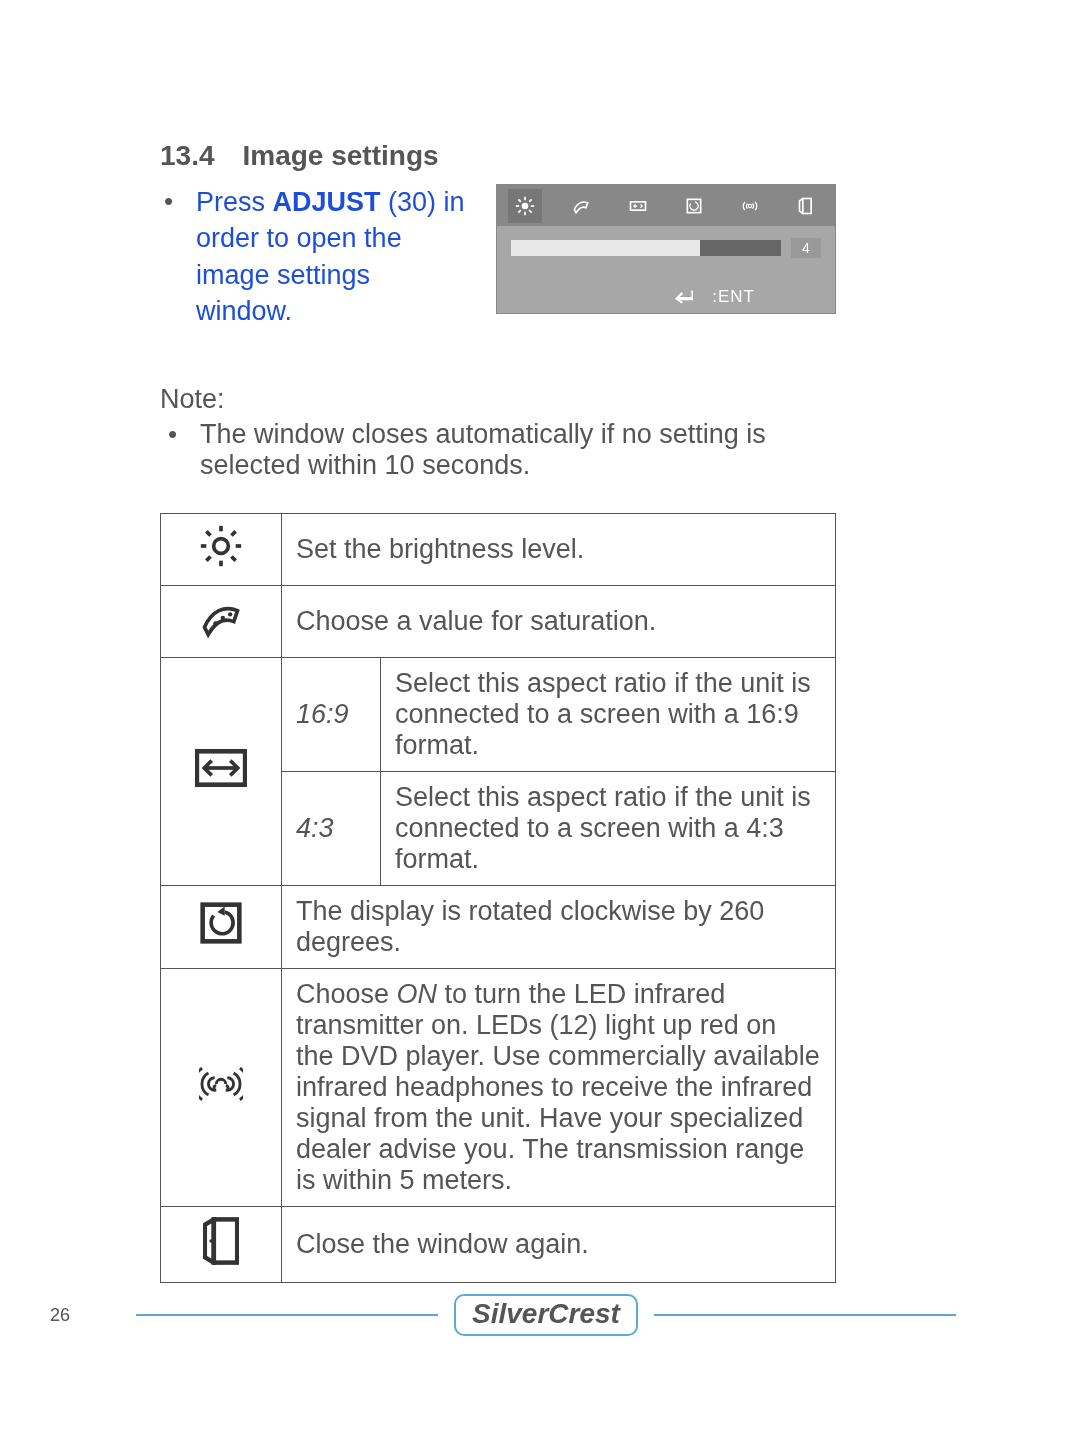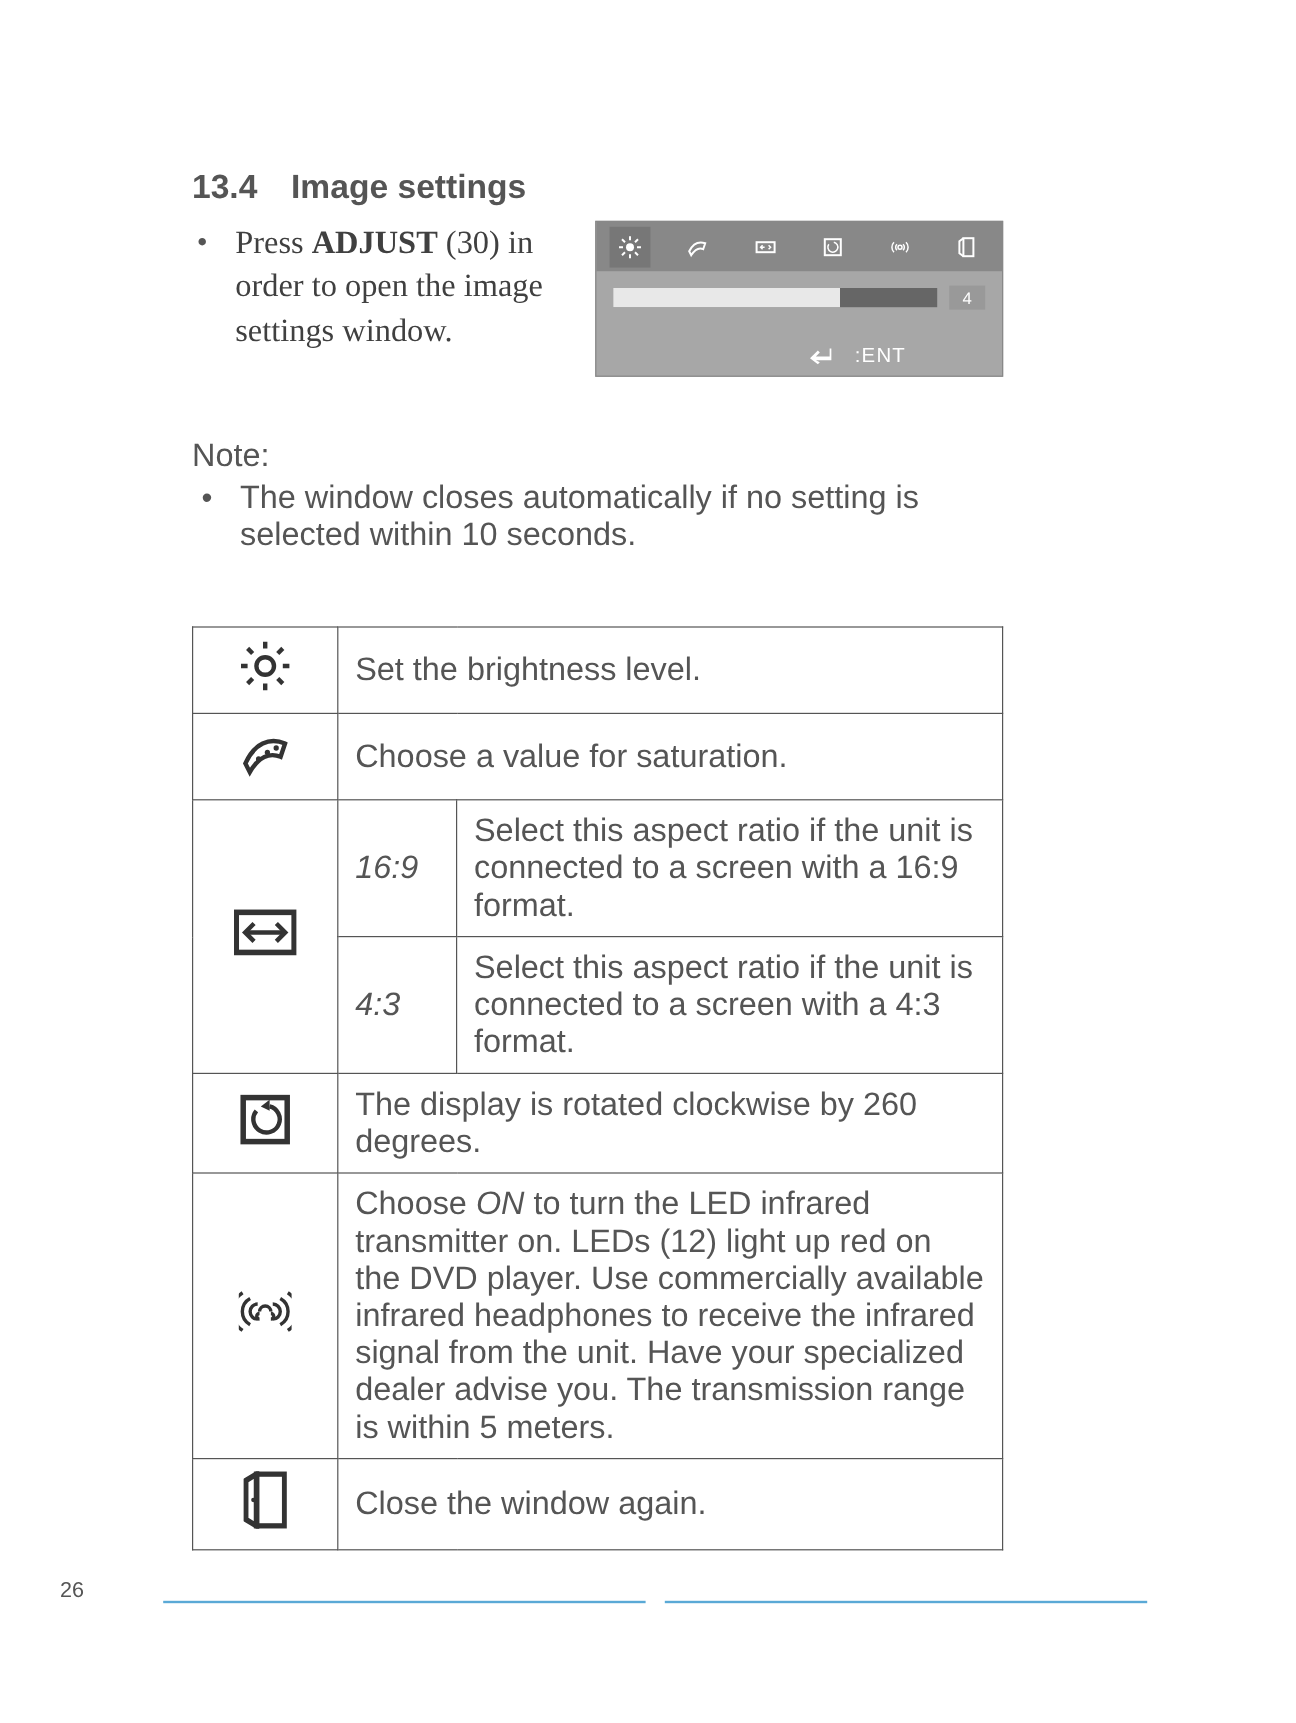--- a/index.html
+++ b/index.html
@@ -1,46 +1,46 @@
 <!DOCTYPE html>
 <html><head>
 <meta charset="utf-8">
 <style>
   html,body{margin:0;padding:0;background:#fff;font-family:Arial,Helvetica,sans-serif;color:#555;}
   .page{width:956px;height:1436px;position:relative;box-sizing:border-box;padding:140px 120px 16px 160px;}
   .section-heading{font-size:28px;font-weight:bold;color:#555;margin-bottom:12px;}
   .section-heading .num{display:inline-block;margin-right:28px;}
   .two-col{display:flex;gap:24px;align-items:flex-start;}
-  .col-text{flex:1 1 auto;font-size:27px;line-height:1.35;color:#404040;font-family:Liberation Serif, serif;}
+  .col-text{flex:1 1 auto;font-size:27px;line-height:1.35;color:#1d4ed8;}
   .col-text ul{list-style:none;padding:0;margin:0;}
   .col-text li{position:relative;padding-left:36px;margin-bottom:4px;}
   .col-text li::before{content:"•";position:absolute;left:4px;top:0;font-size:26px;color:#555;}
   .bold{font-weight:bold;}
   .arrow{display:inline-block;vertical-align:middle;}
   .screenshot{flex:0 0 340px;height:130px;background:#a7a7a7;border:1px solid #888;box-sizing:border-box;position:relative;}
   .shot-tabs{height:41px;background:#888;display:flex;justify-content:space-around;align-items:center;}
   .shot-tabs .tab{width:34px;height:34px;display:flex;align-items:center;justify-content:center;color:#fff;font-size:18px;}
   .shot-tabs .tab.highlight{background:#777;}
   .shot-bar-wrap{display:flex;align-items:center;padding:12px 14px 0 14px;gap:10px;}
   .shot-bar{flex:1;height:16px;background:#666;position:relative;}
   .shot-bar-fill{height:100%;width:70%;background:#e8e8e8;}
   .shot-num{width:30px;height:20px;background:#999;display:flex;align-items:center;justify-content:center;color:#fff;font-size:14px;}
   .shot-footer{position:absolute;bottom:6px;right:80px;color:#fff;font-size:17px;letter-spacing:1px;display:flex;align-items:center;gap:19px;}
   .note{margin-top:50px;font-size:27px;color:#555;}
   .note .note-label{font-weight:normal;margin-bottom:2px;}
   .note ul{list-style:none;padding:0;margin:4px;}
   .note li{position:relative;padding-left:36px;}
   .note li::before{content:"•";position:absolute;left:4px;top:0;font-size:26px;}
-  table.settings{width:100%;border-collapse:collapse;margin-top:61px;font-size:27px;color:#555;}
+  table.settings{width:100%;border-collapse:collapse;margin-top:32px;font-size:27px;color:#555;}
   table.settings td{border:1.5px solid #555;padding:10px 14px;vertical-align:middle;}
   table.settings td.icon-cell{width:92px;text-align:center;vertical-align:middle;}
   table.settings td.ratio-cell{width:70px;font-style:italic;text-align:left;}
   .italic{font-style:italic;}
   
-  .footer{position:absolute;left:0;right:0;bottom:100px;display:flex;align-items:flex-end;gap:16px;}
+  .footer{position:absolute;left:0;right:0;bottom:100px;display:flex;align-items:center;gap:16px;}
   .pg{width:120px;text-align:center;font-size:18px;color:#555;}
   .rule{flex:1;height:2.5px;background:#5aa9d6;}
   .brandbox{border:2.5px solid #5aa9d6;border-radius:10px;padding:2px 16px 4px 16px;font-family:'Segoe UI',Arial,sans-serif;font-style:italic;font-weight:bold;font-size:28px;color:#555;letter-spacing:0px;}
   
   .ico{width:44px;height:44px;}
   .ico-lg{width:52px;height:48px;}
   .ico-door{width:36px;height:48px;}
   .ico-shot{width:20px;height:20px;}
 </style>
 </head>
@@ -206,16 +206,17 @@
             </svg>
       </td>
       <td colspan="2">Close the window again.</td>
     </tr>
   </tbody>
     </table>
 
   <div class="footer">
     <div class="pg">26</div>
     <div class="rule"></div>
+    <div class="brandbox">SilverCrest</div>
     <div class="rule"></div>
   </div>
 
 </div>
 
 </body></html>

